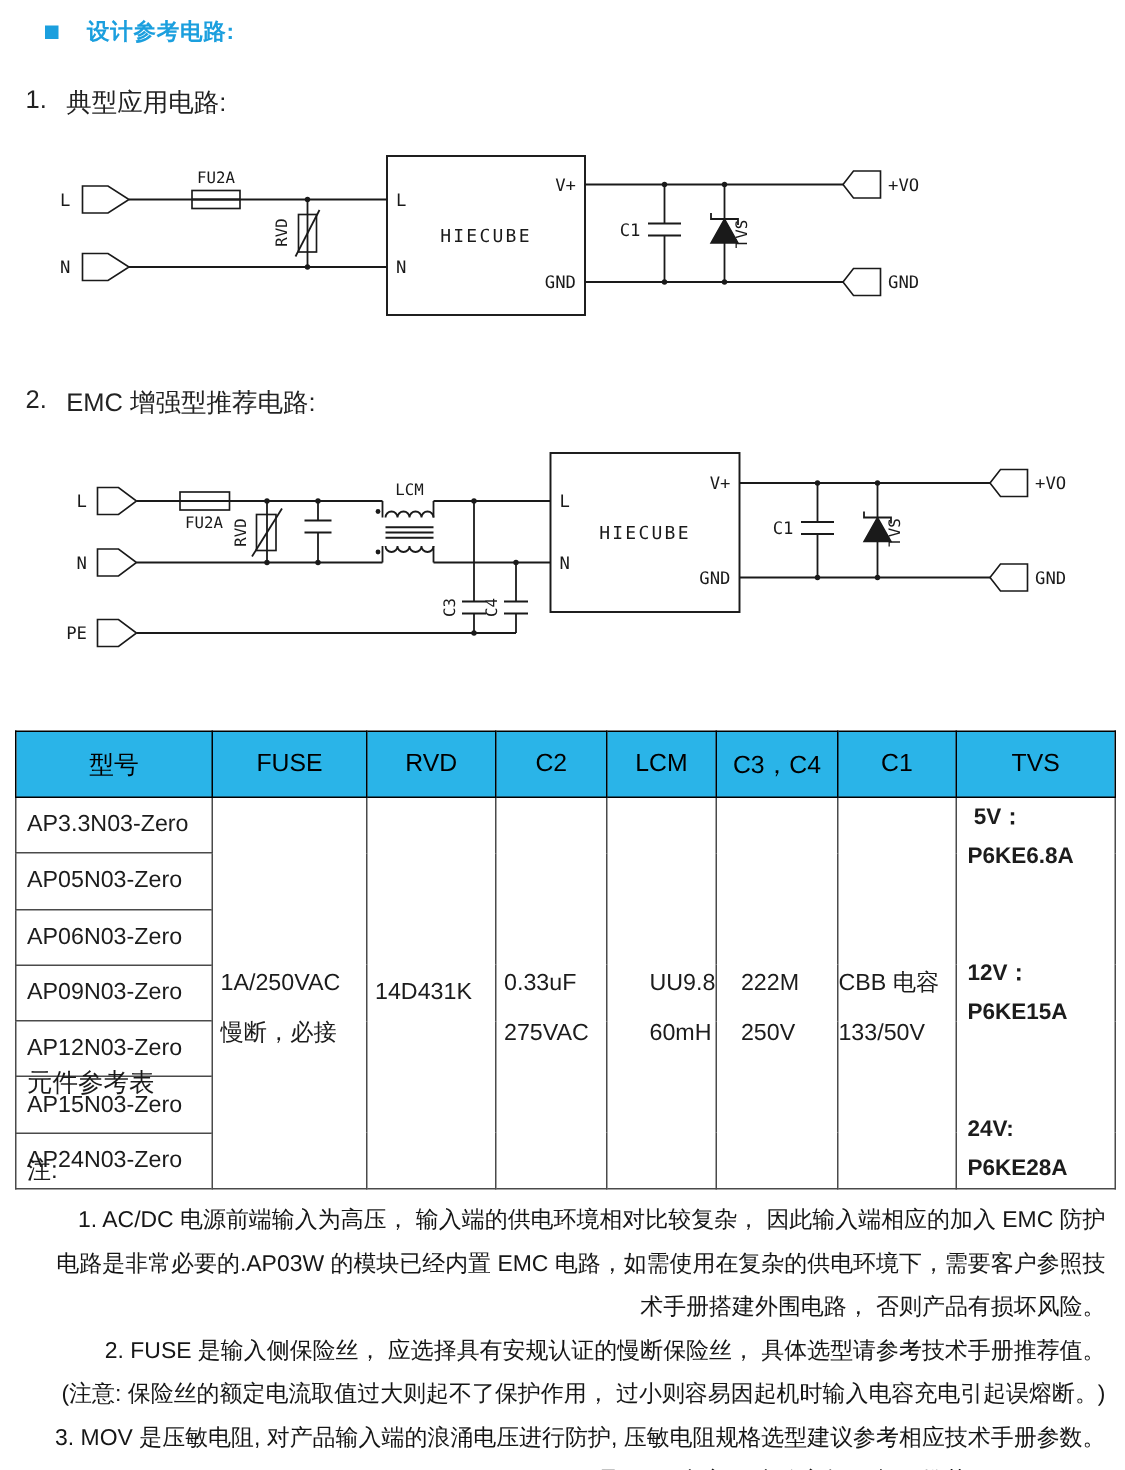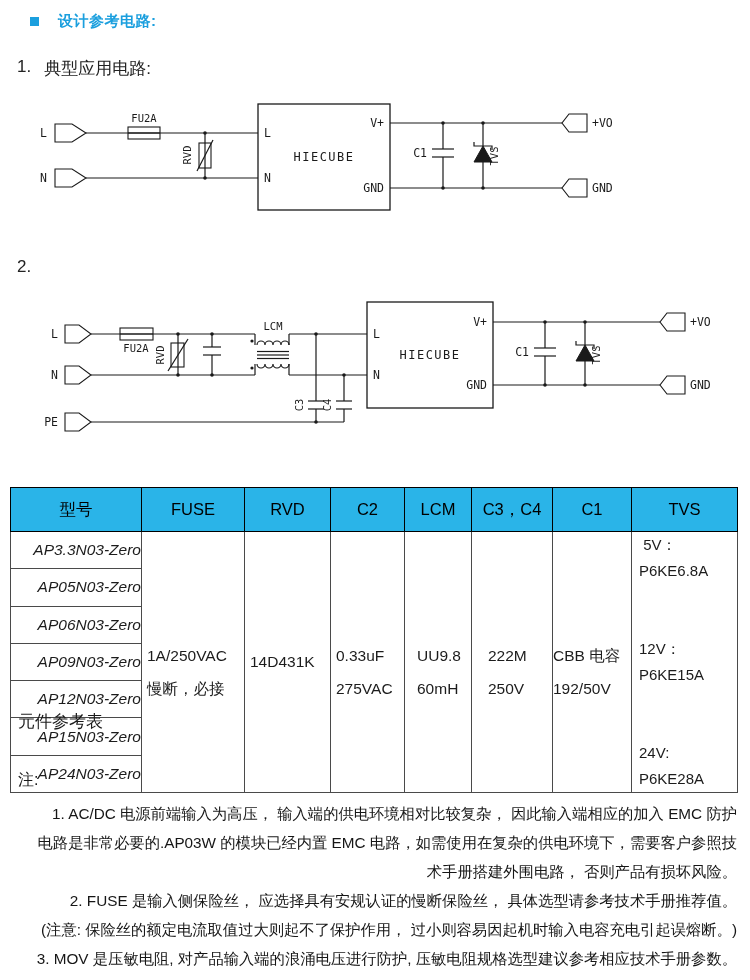--- a/index.html
+++ b/index.html
@@ -26,24 +26,24 @@
   svg polygon.term{stroke:#1a1a1a;fill:#ffffff;stroke-width:1.1;}
   svg .w{stroke-width:1.2;}
   svg .box{stroke-width:1.3;}
   svg .fill{fill:#1a1a1a;}
   
   table{position:absolute;top:487px;left:10px;border-collapse:collapse;table-layout:fixed;}
   th{background:var(--table-header-bg);border:1.6px solid #000;height:44px;
      font-size:16.5px;font-weight:400;color:#000;}
   td{border:1px solid #4a4a4a;height:26px;font-size:15.5px;vertical-align:middle;
      background:#fff;color:#1c1c1c;}
-  td.model{text-align:right;padding-left:7px;font-style:italic;}
+  td.model{text-align:left;padding-left:7px;}
   td.val{text-align:left;}
-  .p5{padding-left:5px;}  .p12{padding-left:12px;} .p16{padding-left:16px;}
-  .p14{} .p7{padding-left:7px;}
+  .p5{padding-left:5px;}  .p12{padding-left:28px;} .p16{padding-left:16px;}
+  .p14{} .p7{padding-left:7px;font-weight:bold;}
   .v2{line-height:33px;margin-top:20px;}
   .v1{margin-top:0;}
   .tvs-lines{line-height:26px;white-space:pre-wrap;font-size:15px;}
   
   .caption{top:710px;left:18px;font-size:17px;}
   .notes-head{top:770px;left:18px;font-size:16px;}
   .notes{top:799px;left:17px;width:720px;font-size:15.3px;line-height:29px;color:#161616;}
   .notes div{white-space:pre-wrap;text-align:right;}
 </style>
 </head>
@@ -107,20 +107,21 @@
   <text class="small" x="498" y="66" text-anchor="middle" transform="rotate(-90 498 66)">TVS</text>
 
   <polygon class="term" points="587,24 569,24 562,33 569,42 587,42"></polygon>
   <text x="592" y="37">+VO</text>
   <polygon class="term" points="587,89 569,89 562,98 569,107 587,107"></polygon>
   <text x="592" y="102">GND</text>
 </svg>
 
 <div class="abs section-head sec2">
   <span>2.</span>
+  <span>EMC 增强型推荐电路:</span>
 </div>
 
 <svg style="top:290px" width="750" height="165" viewBox="0 0 750 165">
 
   <polygon class="term" points="65,35 79,35 91,44 79,53 65,53"></polygon>
   <text x="58" y="48" text-anchor="end">L</text>
   <polygon class="term" points="65,76 79,76 91,85 79,94 65,94"></polygon>
   <text x="58" y="89" text-anchor="end">N</text>
   <polygon class="term" points="65,123 79,123 91,132 79,141 65,141"></polygon>
   <text x="58" y="136" text-anchor="end">PE</text>
@@ -254,21 +255,21 @@
       </td>
       <td class="val p16" rowspan="7">
         <div class="v2">
             <div>222M</div>
         <div>250V</div>
           </div>
       </td>
       <td class="val p14" rowspan="7">
         <div class="v2">
             <div>CBB 电容</div>
-        <div>192/50V</div>
+        <div>133/50V</div>
           </div>
       </td>
       <td class="val p7" rowspan="7">
         <div class="tvs-lines"><div> 5V： P6KE6.8A</div>
         <div>12V： P6KE15A</div>
         <div>24V: P6KE28A</div></div>
       </td>
     </tr>
     <tr>
         <td class="model">AP05N03-Zero</td>

